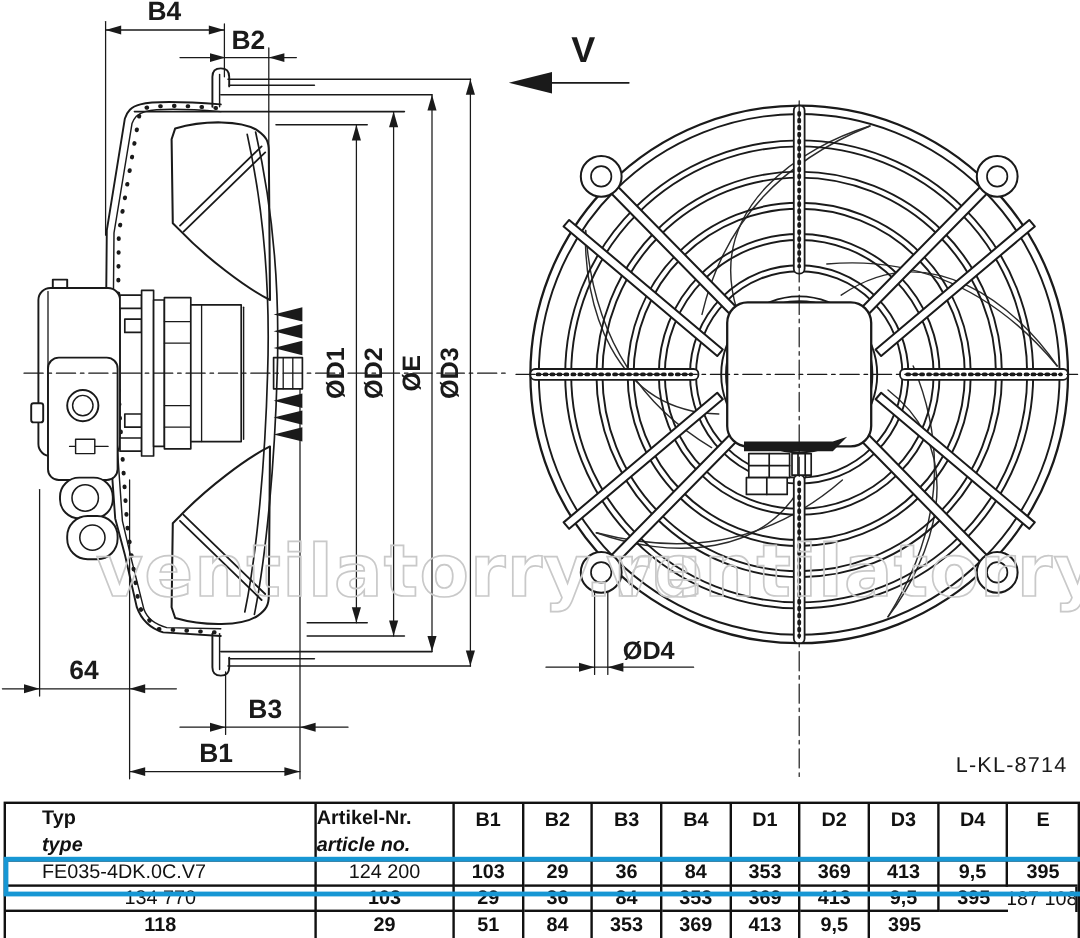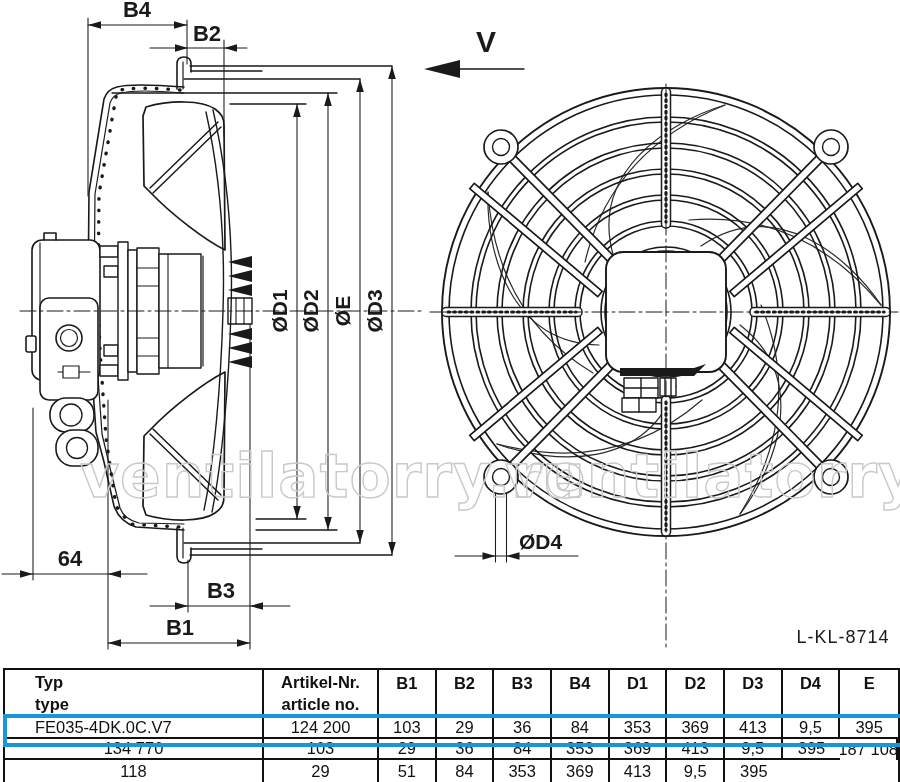--- a/index.html
+++ b/index.html
@@ -11,29 +11,29 @@
   .wmark{font-family:"DejaVu Sans",sans-serif;font-size:60px;font-weight:bold;fill:none;
          stroke:#c9c9c9;stroke-width:1.4px;letter-spacing:1px;}
   .dwgnum{font-family:"Liberation Sans",sans-serif;font-size:18px;fill:#1a1a1a;letter-spacing:1px;}
   
   .spec-table{position:absolute;left:3px;top:668px;width:893px;height:112px;
       border:2px solid #111;display:grid;background:#fff;
       grid-template-columns:259px 115px repeat(9,1fr);
       grid-template-rows:48px 21px 21px 22px;}
   .cell{border-right:2px solid #111;border-bottom:2px solid #111;
       display:flex;align-items:center;justify-content:center;
-      font-size:16.5px;color:#111;overflow:hidden;white-space:nowrap;}
+      font-size:16.5px;color:#111;overflow:hidden;white-space:nowrap;font-weight:bold;}
   .cell.lastcol{border-right:none;}
   .cell.lastrow{border-bottom:none;}
   .cell.hdr{font-weight:bold;}
   .cell.typcol{justify-content:flex-start;padding-left:30px;}
   .cell.two-line{flex-direction:column;align-items:flex-start;justify-content:center;line-height:1.35;}
-  .cell.two-line.centered{align-items:center;}
+  .cell.two-line.centered{}
   .cell.colhead{align-items:flex-start;padding-top:4px;}
-  .it{}
+  .it{font-style:italic;}
   .bold{font-weight:normal;}
   .row-highlight{position:absolute;left:-2px;top:44px;width:calc(100% + 4px);height:25px;
       border:4px solid #1797d4;pointer-events:none;z-index:5;}
 </style>
 </head>
 <body>
 
 <div class="stage">
 
 <svg class="drawing-svg" width="900" height="668" viewBox="0 0 900 668">

